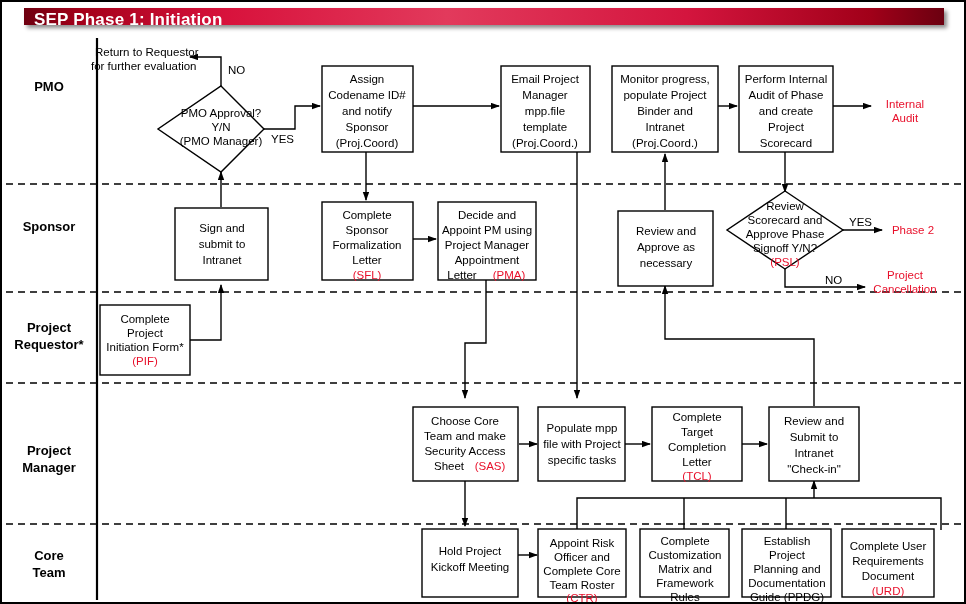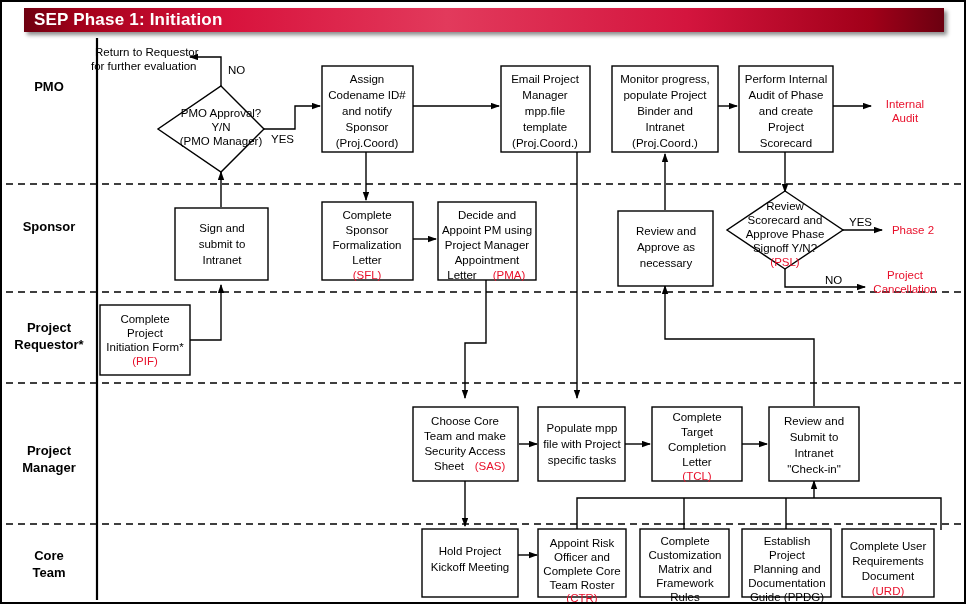--- a/index.html
+++ b/index.html
@@ -1,19 +1,19 @@
 <!DOCTYPE html>
 <html><head>
 <meta charset="utf-8">
 <style>
   html,body{margin:0;padding:0;background:#fff;}
   body{font-family:"Liberation Sans",sans-serif;}
   #page{position:relative;width:966px;height:604px;background:#fff;overflow:hidden;
         box-sizing:border-box;border:2px solid #000;}
-  #title-bar{position:absolute;left:22px;top:6px;width:920px;height:24px;
+  #title-bar{position:absolute;left:22px;top:6px;width:920px;height:17px;
       background:linear-gradient(90deg,#6e0010 0%,#a3001a 6%,#d8123c 22%,#e23a5c 46%,#d4153e 72%,#a10019 92%,#6b0010 100%);
       box-shadow:3px 3px 4px rgba(0,0,0,.45);}
   #title-bar .t{position:absolute;left:10px;top:2px;color:#fff;font-weight:bold;font-size:17px;
       letter-spacing:.2px;font-family:"Liberation Sans",sans-serif;}
   svg{position:absolute;left:0;top:0;}
   .lane-label{font-weight:bold;font-size:13px;fill:#000;font-family:"Liberation Sans",sans-serif;}
   .node-text{font-size:11.5px;fill:#000;font-family:"Liberation Sans",sans-serif;}
   .red-text{font-size:11.5px;fill:#e8102b;font-family:"Liberation Sans",sans-serif;font-weight:normal;}
   .edge-label{font-size:11.5px;fill:#000;font-family:"Liberation Sans",sans-serif;}
   .free-text{font-size:11.5px;fill:#000;font-family:"Liberation Sans",sans-serif;}

